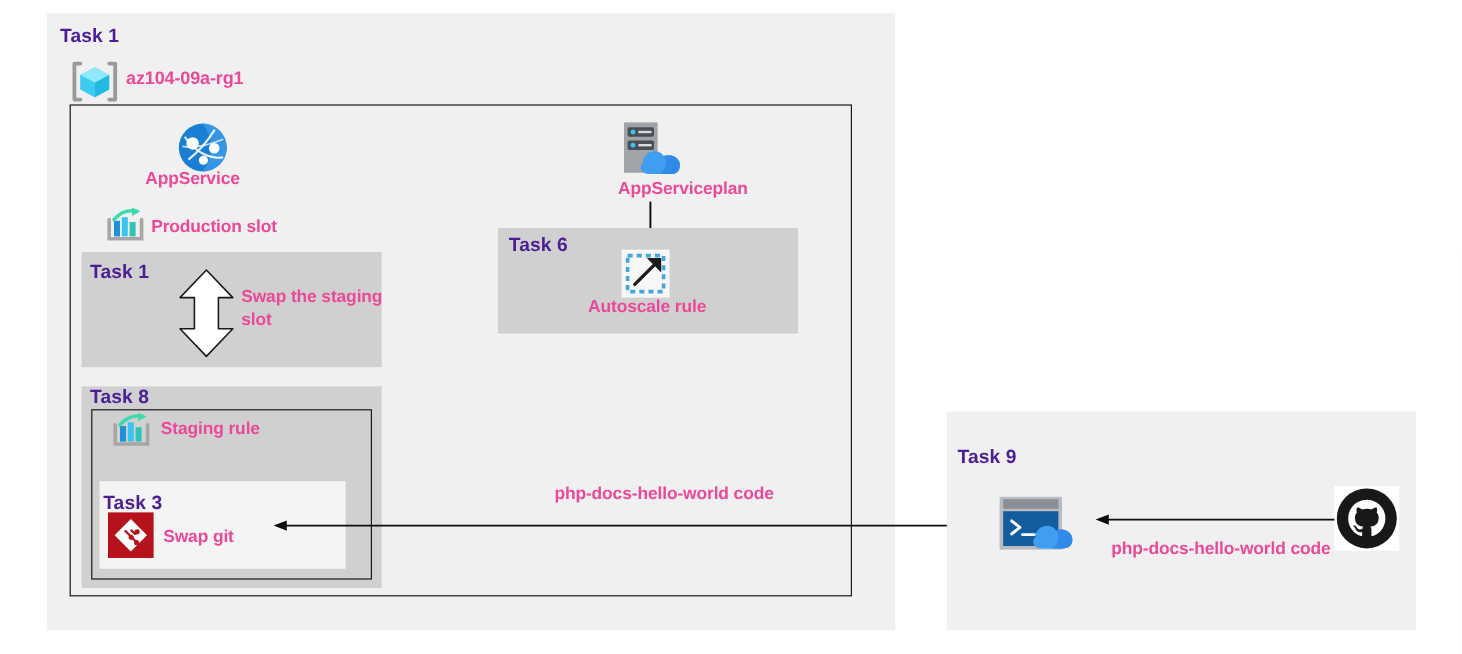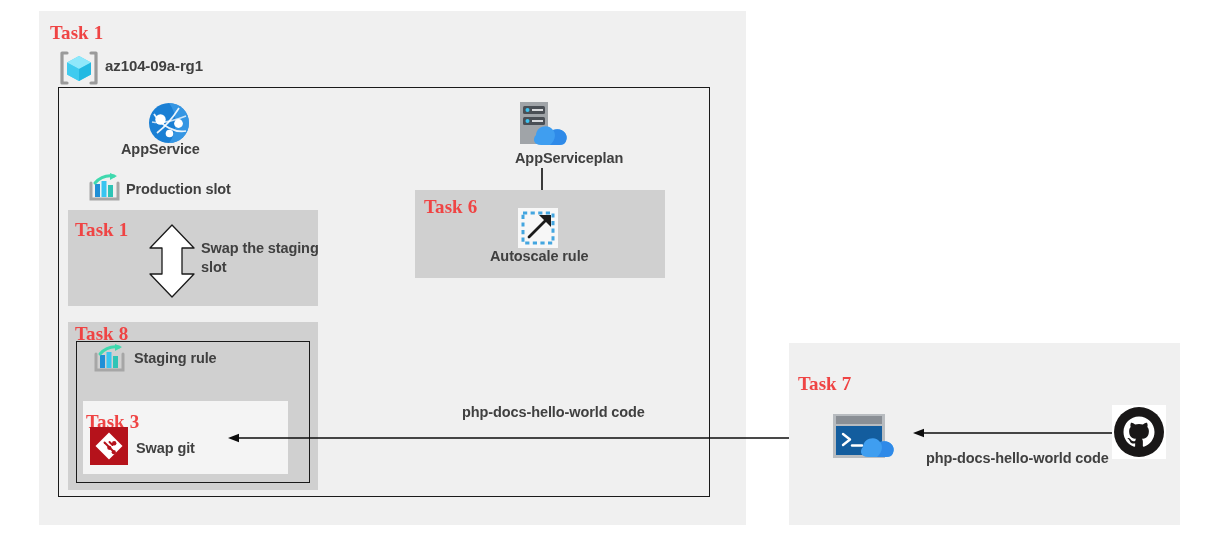--- a/index.html
+++ b/index.html
@@ -6,26 +6,26 @@
   body{width:1218px;height:545px;font-family:"Liberation Sans",sans-serif;position:relative;overflow:hidden;}
   .stage{position:absolute;left:0;top:0;width:1218px;height:545px;}
 
   
   .panel{position:absolute;box-sizing:border-box;}
   .panel-light{background:#f0f0f0;}
   .panel-gray{background:#d0d0d0;}
   .panel-outline{background:#f0f0f0;border:1.5px solid #1a1a1a;}
 
   .task-label{
-    position:absolute;color:#ef4444;font-weight:bold;font-size:19px;
-    letter-spacing:.1px;white-space:nowrap;font-family:Liberation Serif, serif;
+    position:absolute;color:#4c1d95;font-weight:bold;font-size:16px;
+    letter-spacing:.1px;white-space:nowrap;
   }
 
   .node-label{
-    position:absolute;color:#404040;font-weight:bold;font-size:14.5px;
+    position:absolute;color:#ec4899;font-weight:bold;font-size:14.5px;
     white-space:nowrap;letter-spacing:-.1px;
   }
   .node-label.center{text-align:center;}
 
   
   #task1{left:39px;top:11px;width:707px;height:514px;}
   #task1-label{left:50px;top:22px;}
 
   
   #rg-icon{position:absolute;left:60px;top:50px;width:38px;height:36px;}
@@ -217,21 +217,21 @@
 
   <div class="node-label center" id="code-label-center">php-docs-hello-world code</div>
   <div id="long-arrow">
     <svg width="618" height="12" viewBox="0 0 618 12">
       <line x1="10" y1="6" x2="618" y2="6" stroke="#0d0d0d" stroke-width="1.5"></line>
       <polygon points="0,6 11,1.8 11,10.2" fill="#0d0d0d"></polygon>
     </svg>
   </div>
 
   <div class="panel panel-light" id="task4"></div>
-  <div class="task-label" id="task4-label">Task 7</div>
+  <div class="task-label" id="task4-label">Task 9</div>
 
   <div id="cloudshell-icon">
     <svg width="70" height="46" viewBox="0 0 70 46">
       <rect x="1" y="1" width="52" height="44" fill="#b8bcc0"></rect>
       <rect x="4" y="3" width="46" height="8" fill="#8a8f95"></rect>
       <rect x="4" y="13" width="46" height="29" fill="#135d9e"></rect>
       <path d="M11 21 L18 26.5 L11 32" stroke="#ffffff" stroke-width="2.4" fill="none" stroke-linecap="round" stroke-linejoin="round"></path>
       <line x1="20" y1="32.5" x2="30" y2="32.5" stroke="#ffffff" stroke-width="2.4" stroke-linecap="round"></line>
       <path d="M36 44 C29 44 27 38 31 34 C31 25 44 22 48 29 C57 26 64 33 61 40 C60 43 57 44 54 44 Z" fill="#3f9ef0"></path>
       <path d="M48 29 C57 26 64 33 61 40 C60 43 57 44 54 44 L45 44 C51 39 51 32 48 29 Z" fill="#2f8ae8"></path>

